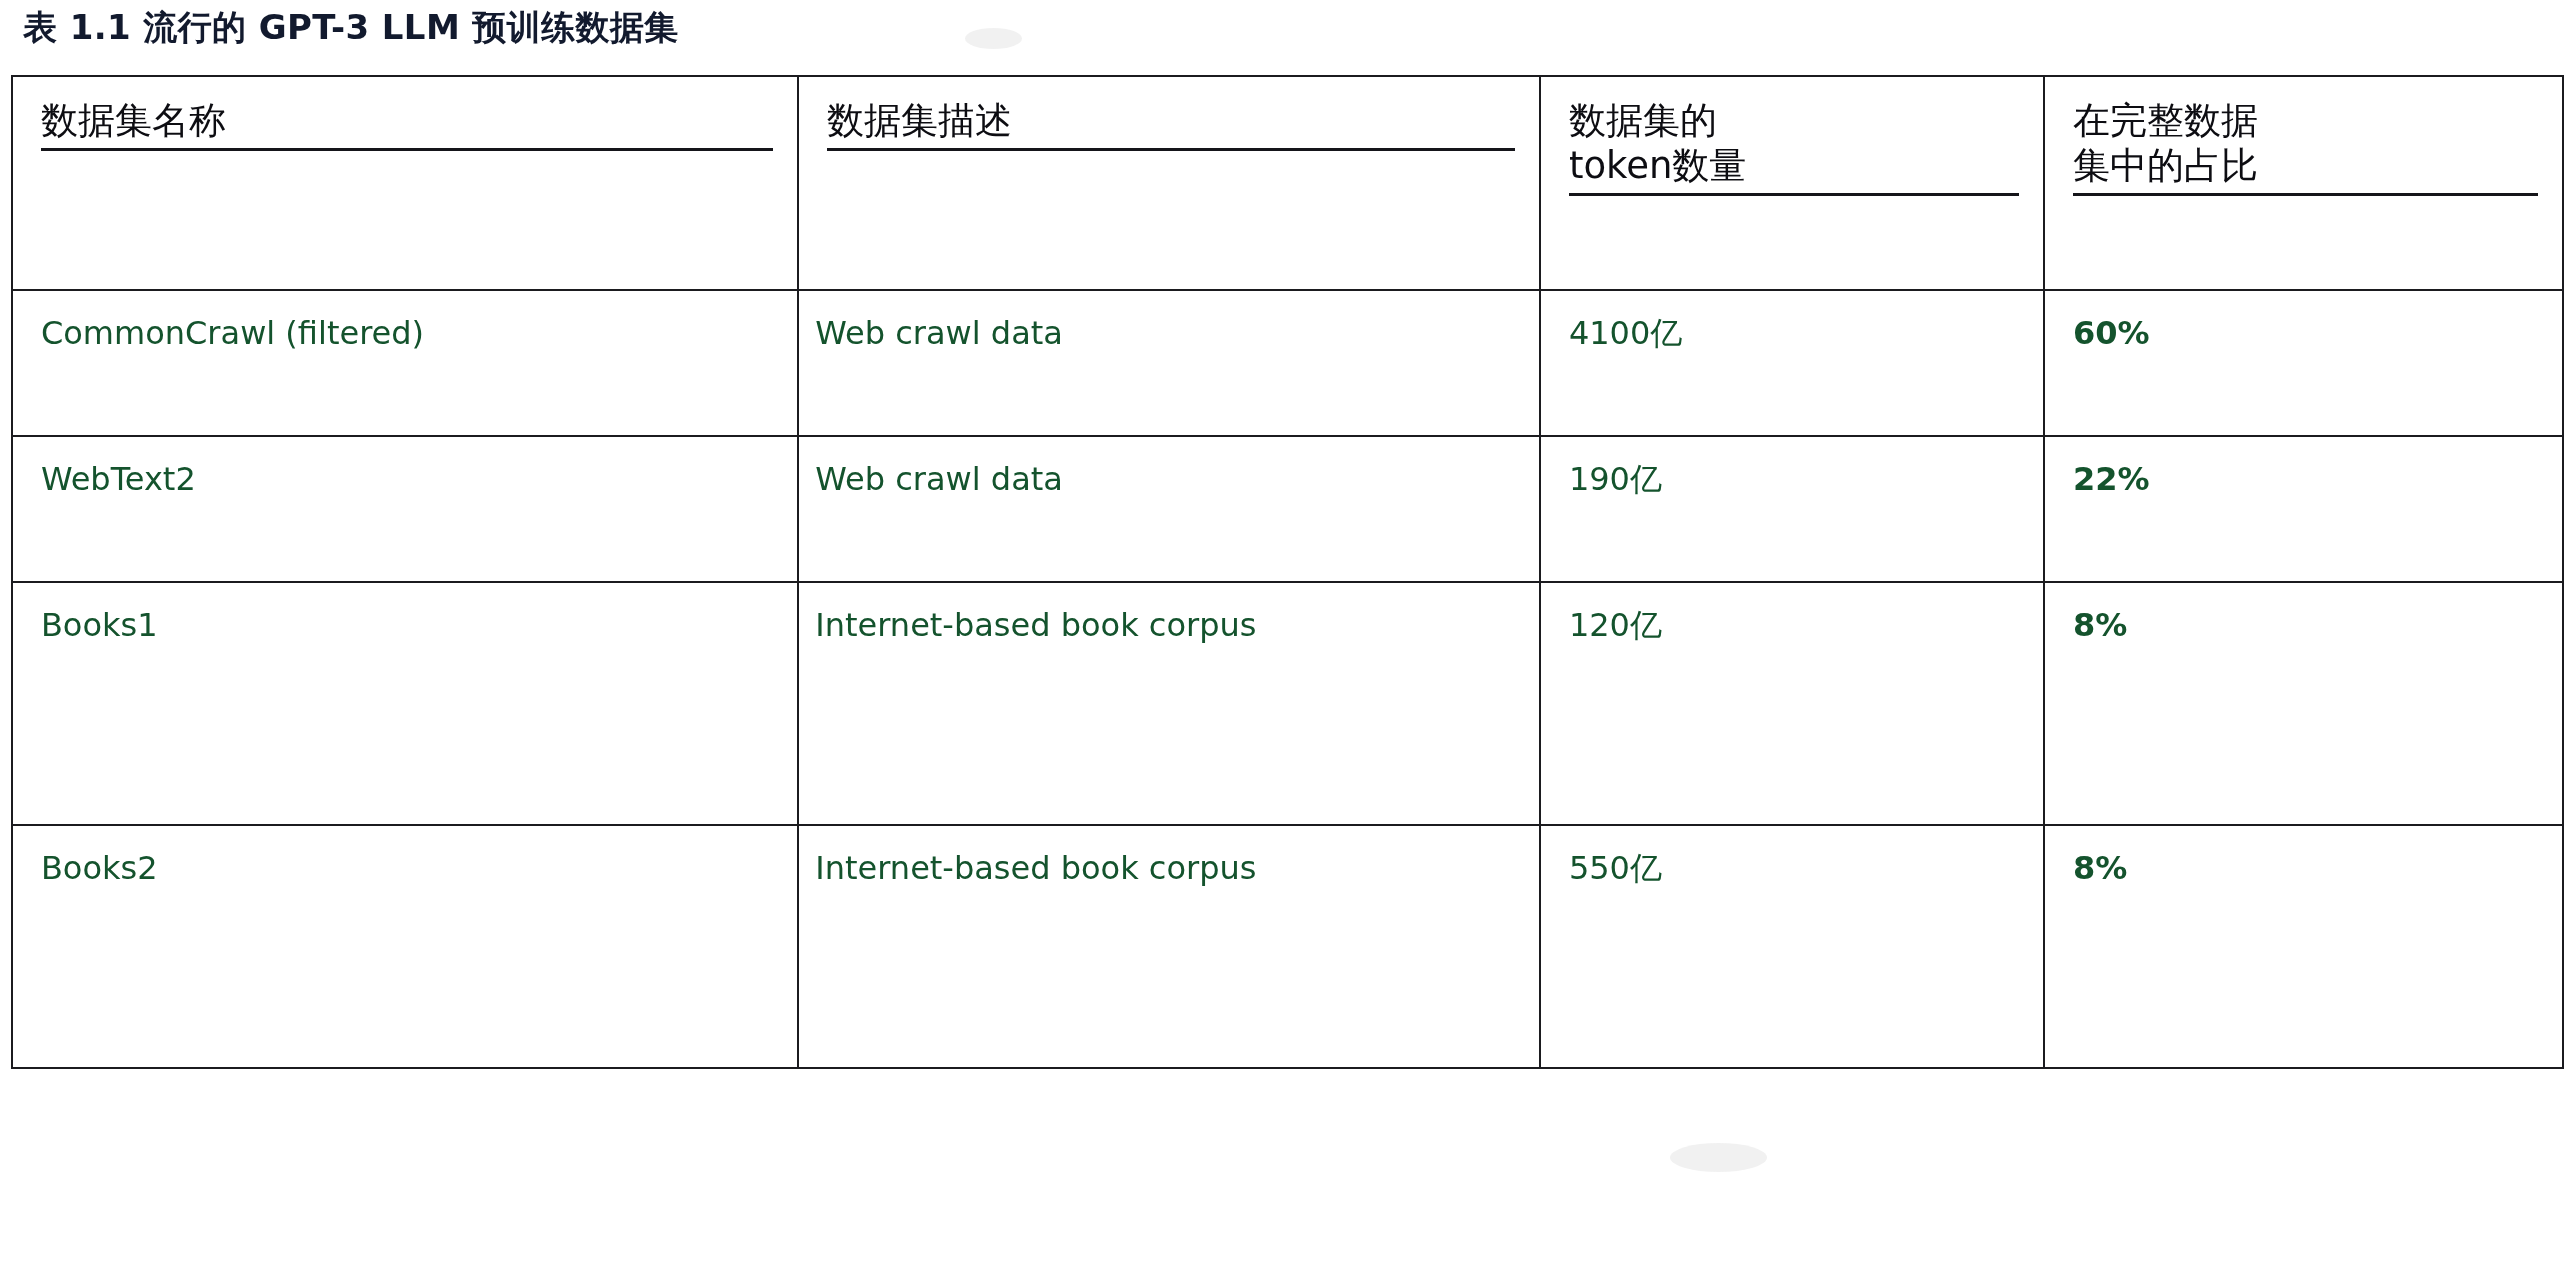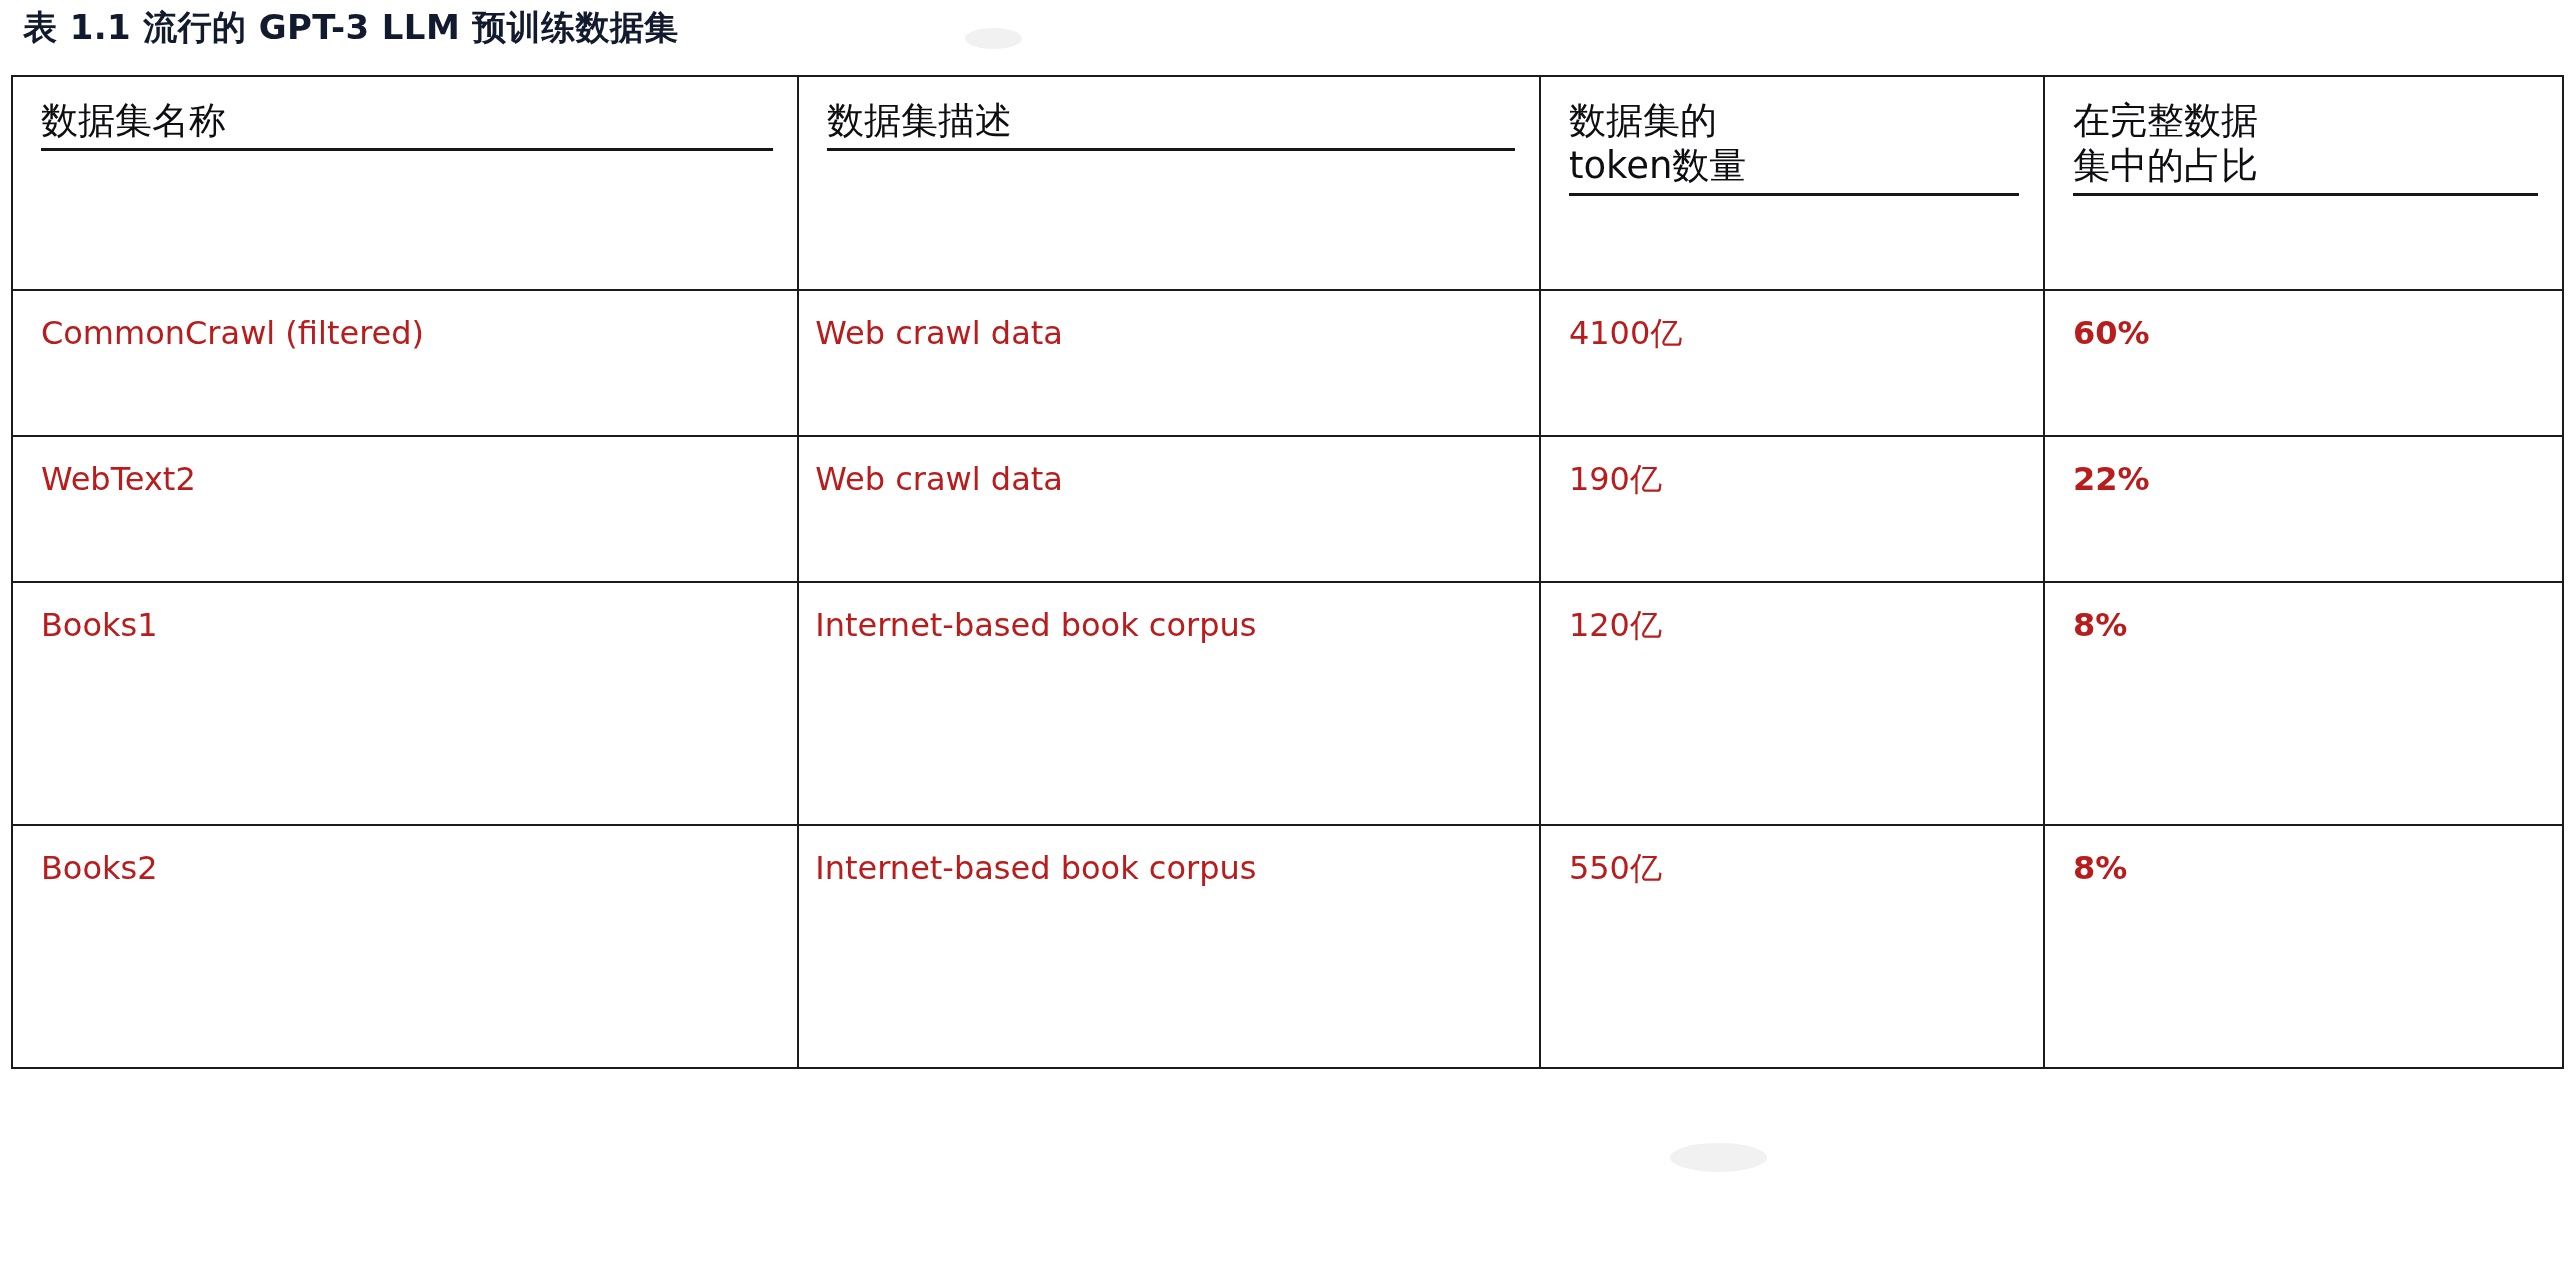--- a/index.html
+++ b/index.html
@@ -65,21 +65,21 @@
   thead th .underline {
     display: block;
     height: 3.2px;
     background: #15151a;
     margin-top: 4.9px;
     width: 100%;
   }
   tbody td {
     font-size: 32px;
     line-height: 1.32;
-    color: #b91c1c;
+    color: #14532d;
   }
   tbody tr td.col-name { font-size: 32px; }
   tbody tr td.col-desc { font-size: 32px; padding-left: 16px; }
   tbody tr td.col-tokens { font-size: 32px; }
   tbody tr td.col-share { font-size: 32px; font-weight: bold; }
 
   .col-w1 { width: 786px; }
   .col-w2 { width: 742px; }
   .col-w3 { width: 504px; }
   .col-w4 { width: 519px; }

